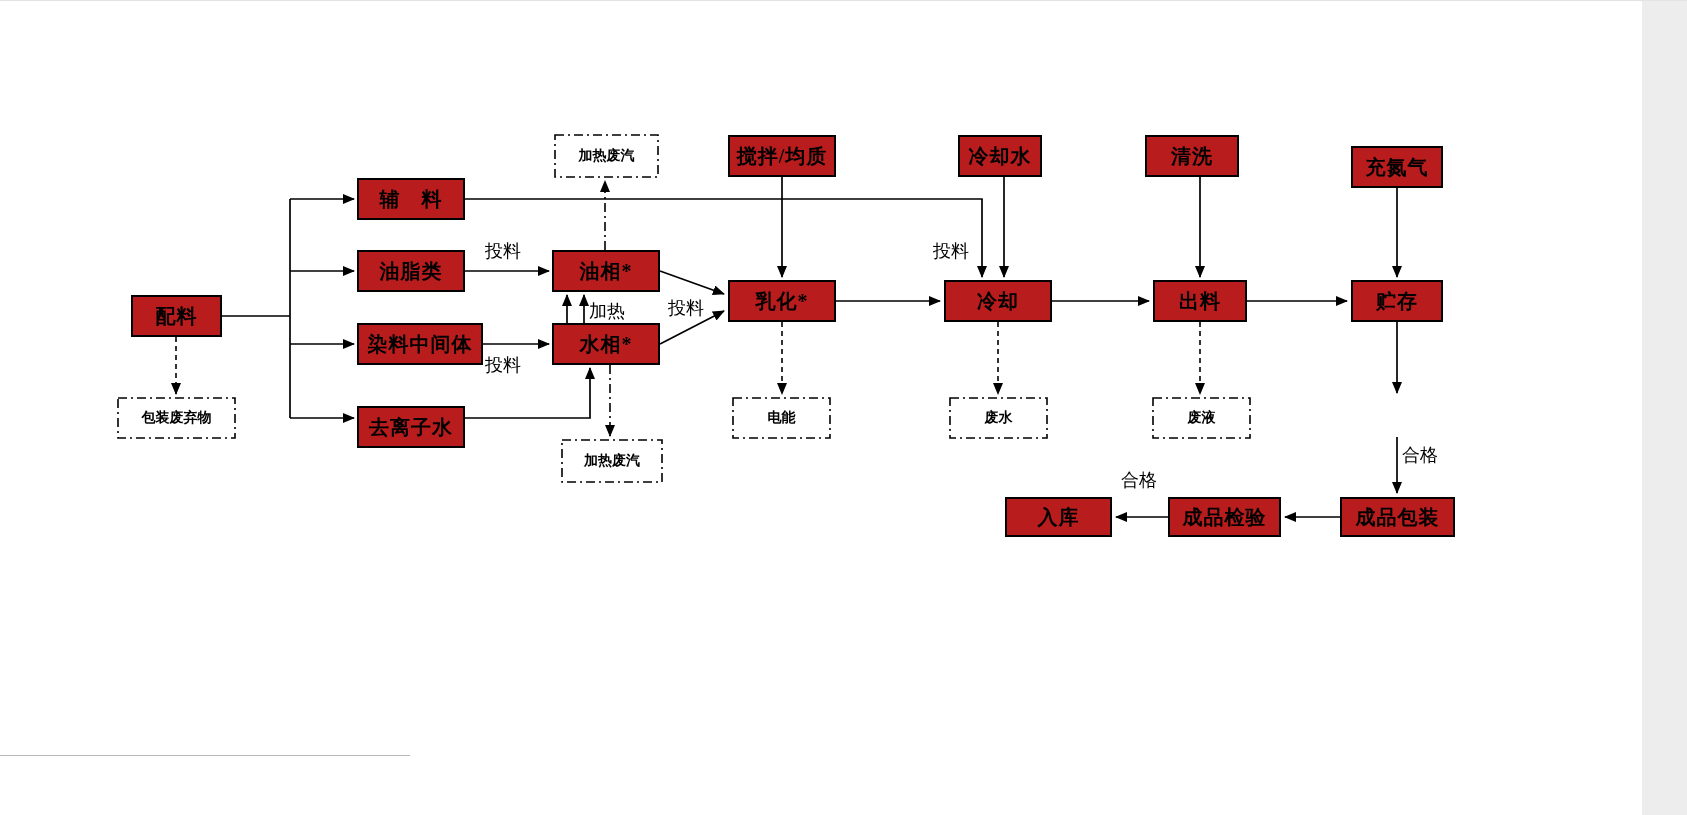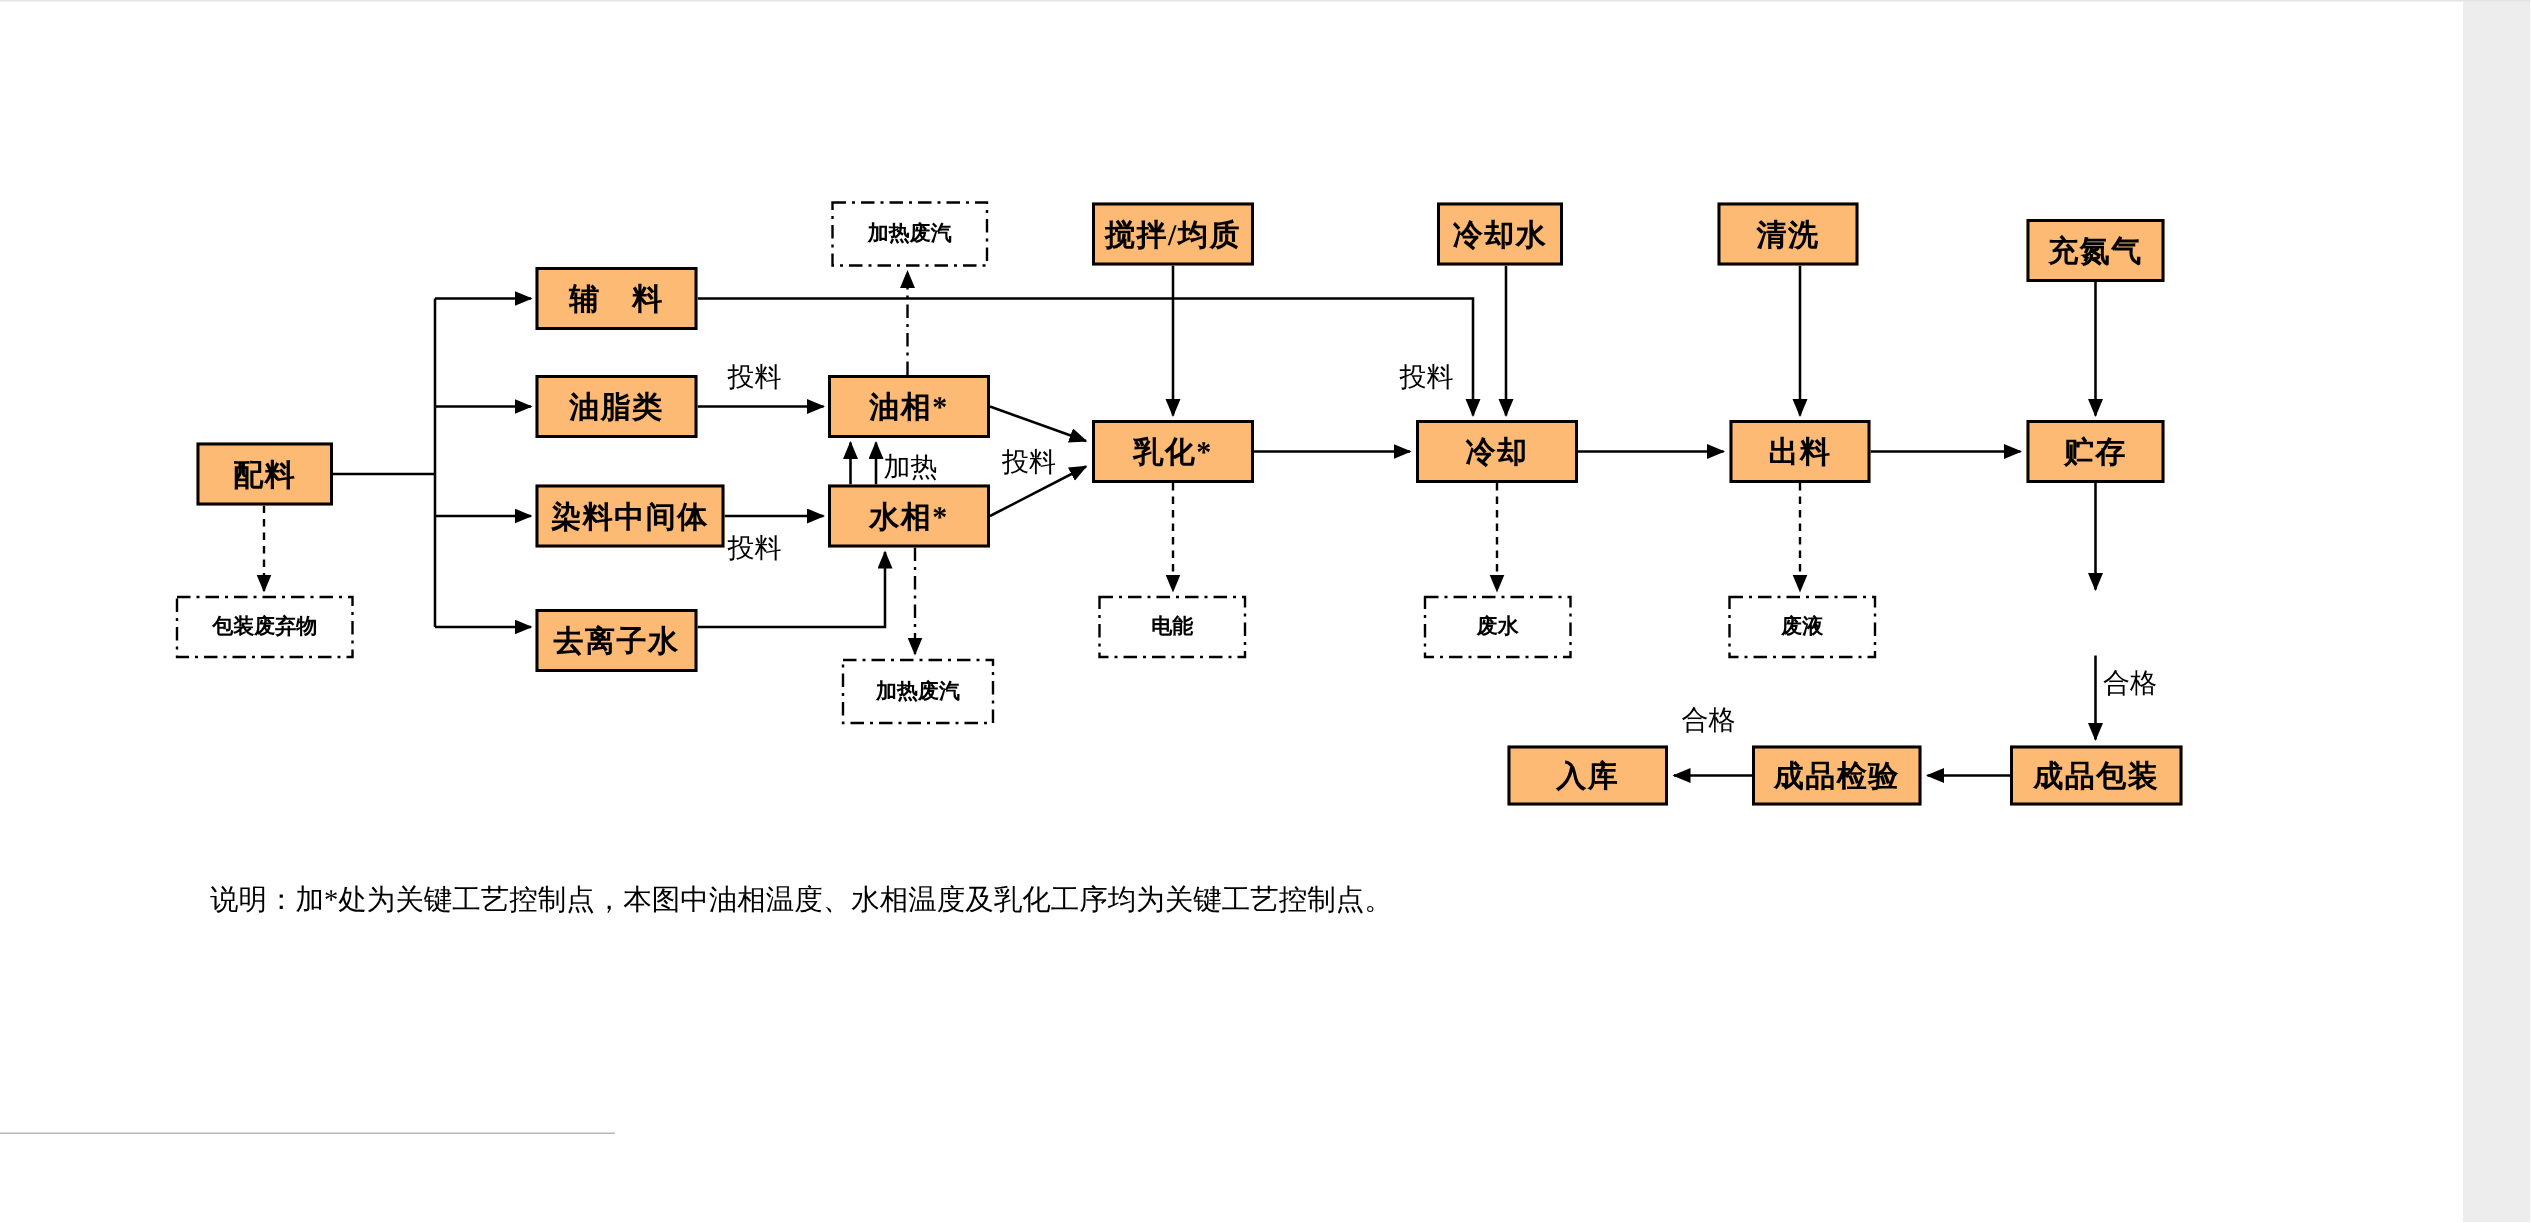--- a/index.html
+++ b/index.html
@@ -5,21 +5,21 @@
   html,body { margin:0; padding:0; background:#fff; }
   .stage {
     position:relative; width:1687px; height:815px; background:#ffffff;
     overflow:hidden;
     font-family:"Liberation Serif","DejaVu Serif",serif;
     color:#000;
   }
   .stage .connectors { position:absolute; left:0; top:0; z-index:1; }
   .box {
     position:absolute; z-index:2; box-sizing:border-box;
-    border:2px solid #000; background:#fdba74;
+    border:2px solid #000; background:#b91c1c;
     display:flex; align-items:center; justify-content:center;
     font-weight:bold; font-size:20px; letter-spacing:1px;
     white-space:nowrap;
   }
   .wbox {
     position:absolute; z-index:2; box-sizing:border-box;
     display:flex; align-items:center; justify-content:center;
     font-weight:bold; font-size:14px; background:transparent;
     white-space:nowrap;
   }
@@ -152,15 +152,14 @@
   <div class="wbox" style="left:1153px;top:398px;width:97px;height:40px">废液</div>
 
   <div class="lbl" style="left:485px;top:239px">投料</div>
   <div class="lbl" style="left:485px;top:353px">投料</div>
   <div class="lbl" style="left:589px;top:299px">加热</div>
   <div class="lbl" style="left:668px;top:296px">投料</div>
   <div class="lbl" style="left:933px;top:239px">投料</div>
   <div class="lbl" style="left:1402px;top:443px">合格</div>
   <div class="lbl" style="left:1121px;top:468px">合格</div>
 
-  <div class="note" style="left:140px;top:587px">说明：加*处为关键工艺控制点，本图中油相温度、水相温度及乳化工序均为关键工艺控制点。</div>
 
 </div>
 
 </body></html>

